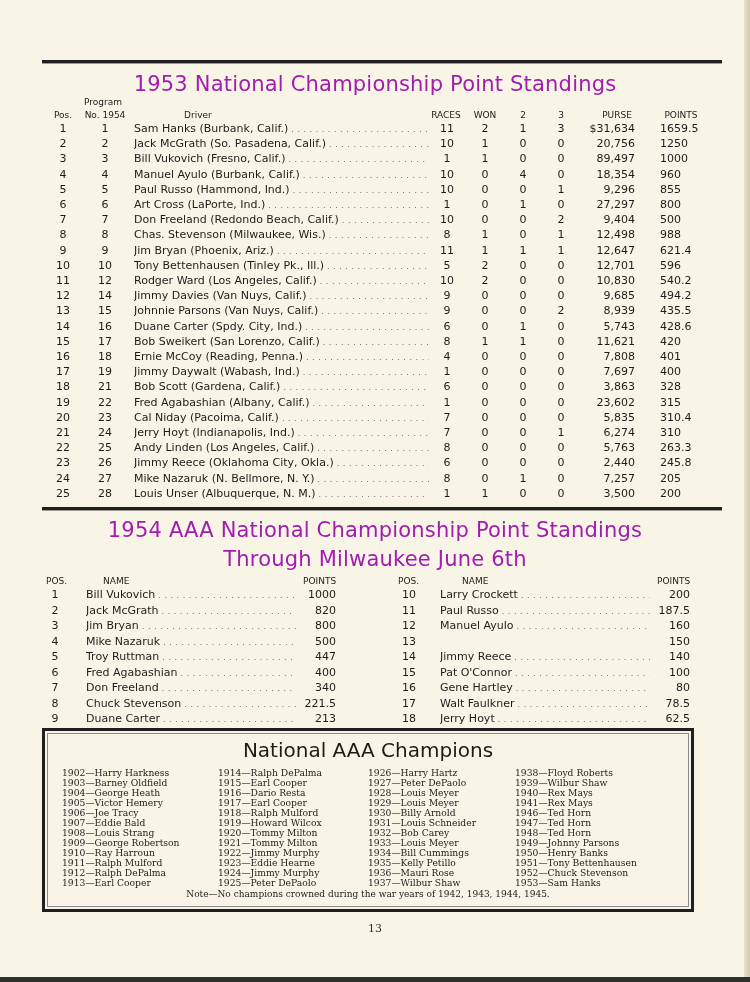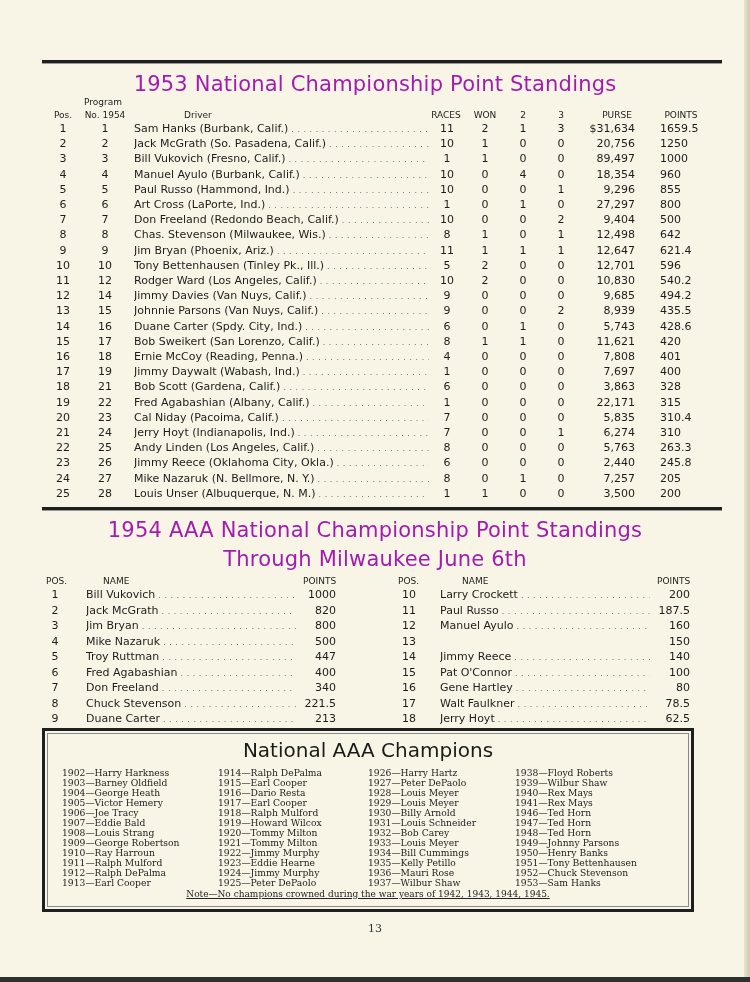--- a/index.html
+++ b/index.html
@@ -61,21 +61,21 @@
     border: 3px solid #1f1f1f; outline: 1px solid #888; outline-offset: -6px;
   }
   .champ-title {
     position: absolute; left: 0; top: 7px; width: 646px; text-align: center;
     font-size: 20px; color: #1b1b19;
   }
   .champ-col { position: absolute; top: 37px; font-family: "DejaVu Serif", serif; font-size: 9.2px; line-height: 10px; color: #222; }
   .champ-col div { white-space: nowrap; }
   .champ-note {
     position: absolute; left: 0; top: 158px; width: 646px; text-align: center;
-    font-family: "DejaVu Serif", serif; font-size: 9px; color: #222; text-decoration: underline;
+    font-family: "DejaVu Serif", serif; font-size: 9px; color: #222;
   }
   .page-num {
     position: absolute; left: 0; top: 922px; width: 750px; text-align: center;
     font-family: "DejaVu Serif", serif; font-size: 11px; color: #333;
   }
 </style>
 </head>
 <body>
 
 <div class="page-edge-right"></div>
@@ -177,21 +177,21 @@
     </div>
     <div class="row53" style="top: 227.4px;">
       <span class="c-pos">8</span>
       <span class="c-prog">8</span>
       <span class="c-driver">Chas. Stevenson (Milwaukee, Wis.)</span>
       <span class="c-races">8</span>
       <span class="c-won">1</span>
       <span class="c-2">0</span>
       <span class="c-3">1</span>
       <span class="c-purse">12,498</span>
-      <span class="c-points">642</span>
+      <span class="c-points">988</span>
     </div>
     <div class="row53" style="top: 242.6px;">
       <span class="c-pos">9</span>
       <span class="c-prog">9</span>
       <span class="c-driver">Jim Bryan (Phoenix, Ariz.)</span>
       <span class="c-races">11</span>
       <span class="c-won">1</span>
       <span class="c-2">1</span>
       <span class="c-3">1</span>
       <span class="c-purse">12,647</span>
@@ -297,21 +297,21 @@
       <span class="c-points">328</span>
     </div>
     <div class="row53" style="top: 394.6px;">
       <span class="c-pos">19</span>
       <span class="c-prog">22</span>
       <span class="c-driver">Fred Agabashian (Albany, Calif.)</span>
       <span class="c-races">1</span>
       <span class="c-won">0</span>
       <span class="c-2">0</span>
       <span class="c-3">0</span>
-      <span class="c-purse">22,171</span>
+      <span class="c-purse">23,602</span>
       <span class="c-points">315</span>
     </div>
     <div class="row53" style="top: 409.8px;">
       <span class="c-pos">20</span>
       <span class="c-prog">23</span>
       <span class="c-driver">Cal Niday (Pacoima, Calif.)</span>
       <span class="c-races">7</span>
       <span class="c-won">0</span>
       <span class="c-2">0</span>
       <span class="c-3">0</span>

